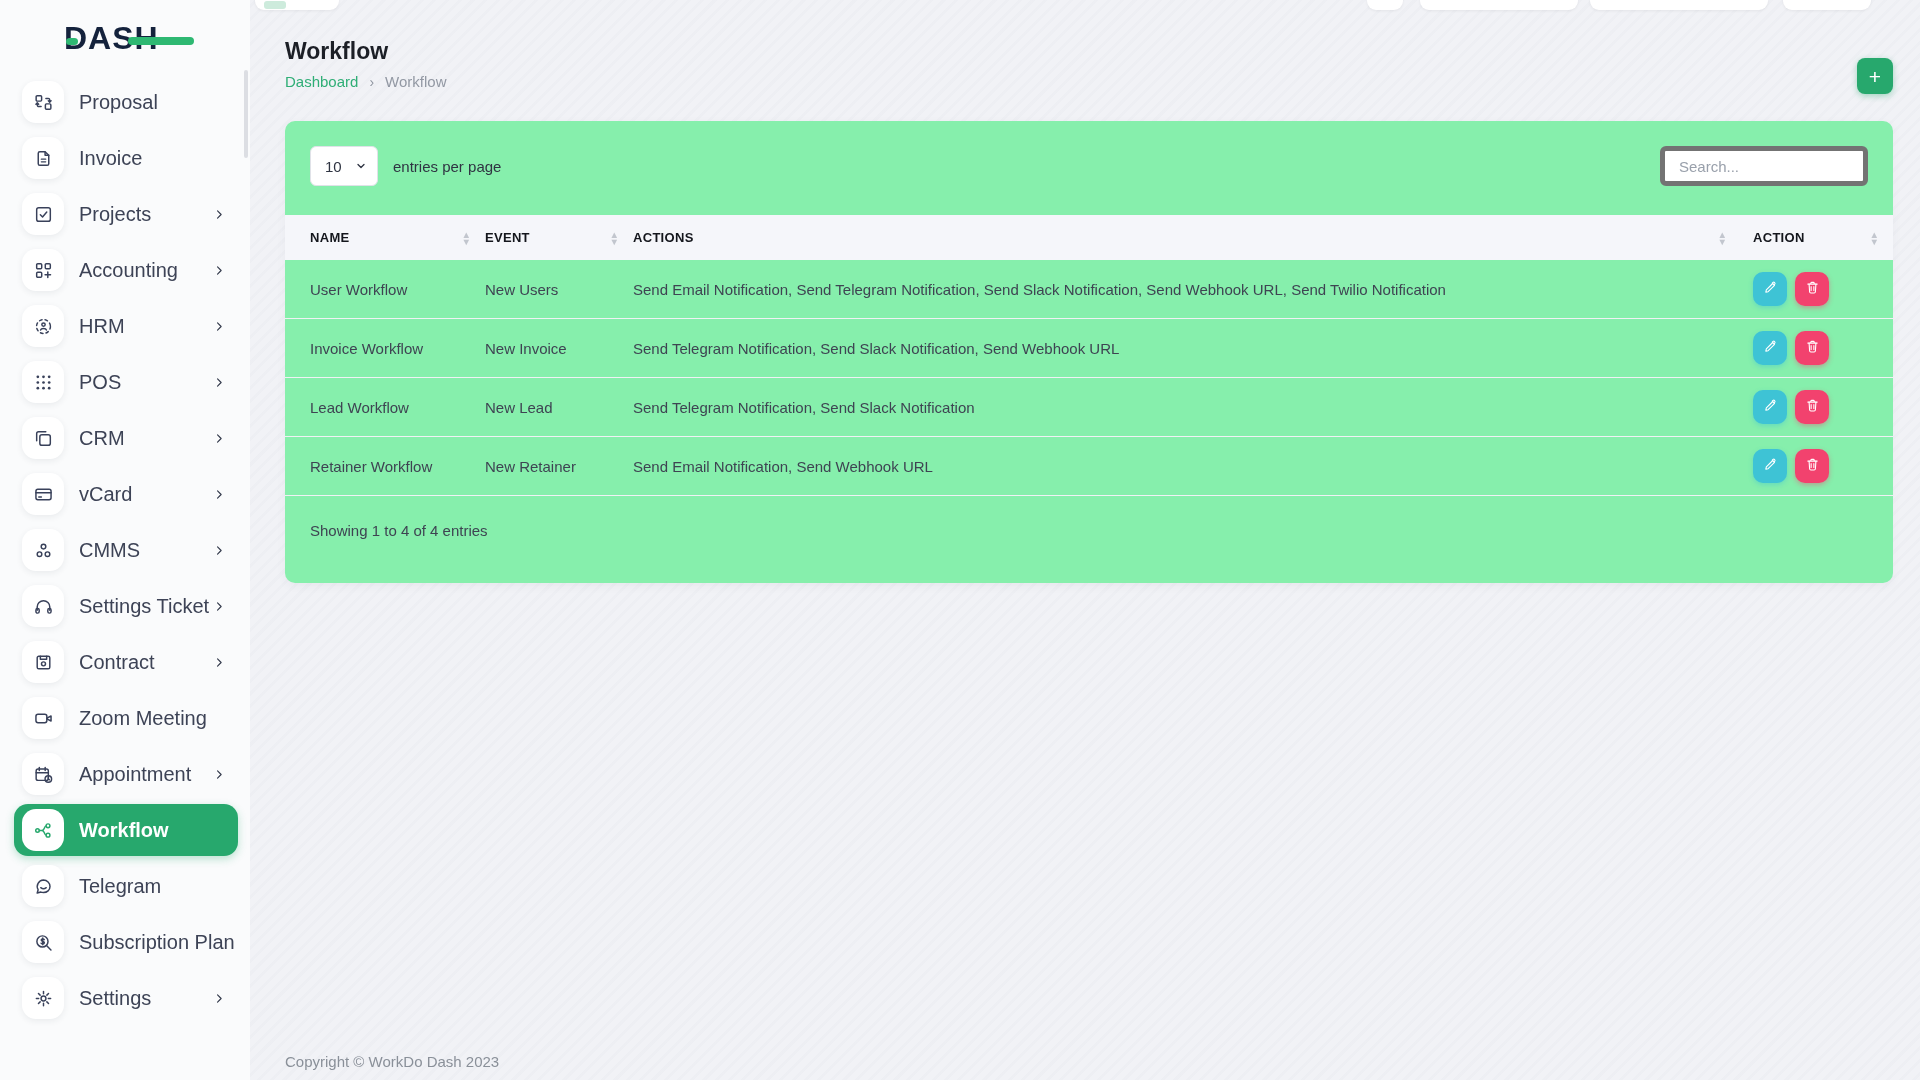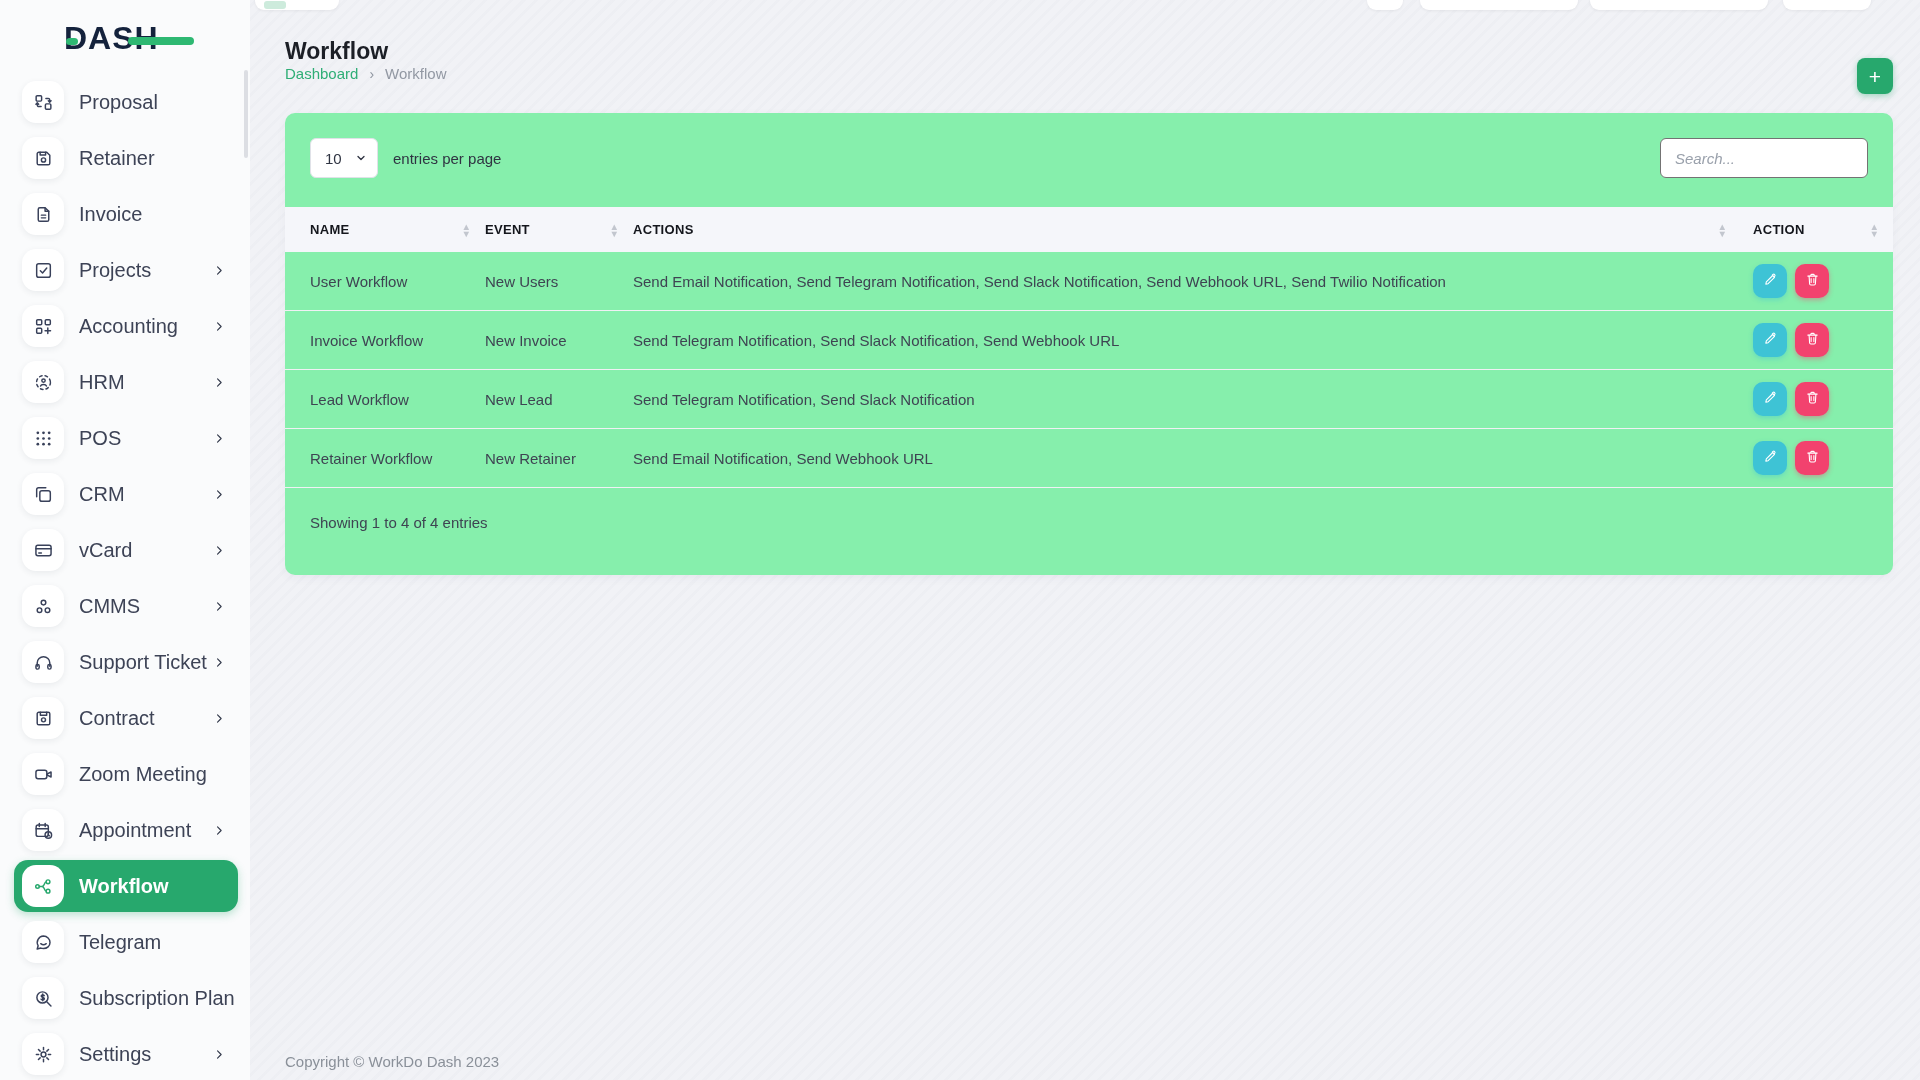--- a/index.html
+++ b/index.html
@@ -29,36 +29,36 @@
   
   .main { position:absolute; left:250px; top:0; right:0; bottom:0; padding:38px 27px 0 35px; }
   .top-fragment { position:absolute; top:-8px; height:18px; background:#fff; border-radius:10px; box-shadow:0 1px 3px rgba(0,0,0,.06); }
   .frag-a { left:5px;    width:84px; }
   .frag-b { left:1117px; width:36px; }
   .frag-c { left:1170px; width:158px; }
   .frag-d { left:1340px; width:178px; }
   .frag-e { left:1533px; width:88px; }
   .frag-icon { position:absolute; left:9px; top:9px; width:22px; height:8px; border-radius:3px; background:#cdebdc; }
   .page-title { font-size:23px; font-weight:700; color:#1c1f26; }
-  .breadcrumb { display:flex; align-items:center; gap:11px; font-size:15px; }
+  .breadcrumb { display:flex; align-items:center; gap:11px; margin-top:8px; font-size:15px; }
   .breadcrumb-link { color:#2fae76; text-decoration:none; }
   .breadcrumb-sep { color:#8f95a0; font-size:14px; }
   .breadcrumb-current { color:#9298a3; }
   .add-button { position:absolute; top:58px; right:27px; width:36px; height:36px; border-radius:8px; background:#27a86d;
     color:#fff; font-size:21px; line-height:1; display:flex; align-items:center; justify-content:center; border:none;
     cursor:pointer; box-shadow:0 2px 6px rgba(39,168,109,.4); }
   
   .card { margin-top:31px; background:#86efac; border-radius:10px; box-shadow:0 3px 10px rgba(50,60,90,.05); padding-bottom:44px; }
   .card-controls { display:flex; align-items:center; padding:25px 25px 0 25px; }
   .length-select { width:68px; height:40px; border:1px solid #e0e2e8; border-radius:6px; display:flex; align-items:center;
     justify-content:space-between; padding:0 10px 0 14px; cursor:pointer; background:#fff; color:#2f3442; font-size:15px; }
   .length-select svg { width:12px; height:12px; color:#2f3442; }
   .length-label { margin-left:15px; font-size:15px; color:#2f3442; }
-  .search-input { margin-left:auto; width:208px; height:40px; border:1px solid #737373; border-radius:6px; padding:0 14px;
-    font-size:15px; color:#3a3f4d; outline:none; background:#fff; font-family:inherit;font-style:italic; }
+  .search-input { margin-left:auto; width:208px; height:40px; border:5px solid #737373; border-radius:6px; padding:0 14px;
+    font-size:15px; color:#3a3f4d; outline:none; background:#fff; font-family:inherit; }
   .search-input::placeholder { color:#99a0ab; }
   table { width:100%; border-collapse:collapse; margin-top:29px; }
   thead th { background:#f5f6fa; height:45px; font-size:13px; font-weight:700; color:#14161c; text-align:left; letter-spacing:.3px; }
   .th-inner { display:flex; align-items:center; }
   th:nth-child(1) { width:200px; } th:nth-child(1) .th-inner { padding-left:25px; }
   th:nth-child(2) { width:148px; }
   th:nth-child(4) { width:152px; } th:nth-child(4) .th-inner { padding-left:12px; }
   .sort-arrows { margin-left:auto; margin-right:16px; display:flex; flex-direction:column; align-items:center;
     color:#c2c6ce; font-size:10px; line-height:7px; cursor:pointer; }
   tbody td { font-size:15px; color:#3e4452; padding:20px 0; border-bottom:1px solid #f0f1f4;margin-left:28px; }
@@ -90,30 +90,20 @@
             <rect x="11.8" y="11.3" width="5.2" height="5.2" rx="1"></rect>
             <path d="M12.3 6.1h2.2a1.4 1.4 0 0 1 1.4 1.4v2.1m-1.3-1.2 1.3 1.3 1.3-1.3"></path>
             <path d="M7.7 13.9H5.5a1.4 1.4 0 0 1-1.4-1.4v-2.1m-1.3 1.2 1.3-1.3 1.3 1.3"></path>
           </svg>
         </span>
         <span class="nav-label">Proposal</span>
       </div>
       <div class="nav-item">
         <span class="icon-tile">
           <svg viewBox="0 0 20 20" fill="none" stroke="currentColor" stroke-width="1.4" stroke-linecap="round" stroke-linejoin="round">
-            <path d="M4 5.5A1.5 1.5 0 0 1 5.5 4h7.6L16 6.9v7.6a1.5 1.5 0 0 1-1.5 1.5h-9A1.5 1.5 0 0 1 4 14.5z"></path>
-            <circle cx="10" cy="11.4" r="2"></circle>
-            <path d="M6.8 4v2.6h5.2V4"></path>
-          </svg>
-        </span>
-        <span class="nav-label">Retainer</span>
-      </div>
-      <div class="nav-item">
-        <span class="icon-tile">
-          <svg viewBox="0 0 20 20" fill="none" stroke="currentColor" stroke-width="1.4" stroke-linecap="round" stroke-linejoin="round">
             <path d="M5 5a1.5 1.5 0 0 1 1.5-1.5h5L15 7v8a1.5 1.5 0 0 1-1.5 1.5h-7A1.5 1.5 0 0 1 5 15z"></path>
             <path d="M11.5 3.7V7H15"></path>
             <path d="M8 10.6h4M8 13.2h4"></path>
           </svg>
         </span>
         <span class="nav-label">Invoice</span>
       </div>
       <div class="nav-item">
         <span class="icon-tile">
           <svg viewBox="0 0 20 20" fill="none" stroke="currentColor" stroke-width="1.4" stroke-linecap="round" stroke-linejoin="round">
@@ -227,21 +217,21 @@
         </span>
       </div>
       <div class="nav-item">
         <span class="icon-tile">
           <svg viewBox="0 0 20 20" fill="none" stroke="currentColor" stroke-width="1.4" stroke-linecap="round" stroke-linejoin="round">
             <path d="M4 13.5v-3a6 6 0 0 1 12 0v3"></path>
             <rect x="2.8" y="11.8" width="3.1" height="4.5" rx="1.5"></rect>
             <rect x="14.1" y="11.8" width="3.1" height="4.5" rx="1.5"></rect>
           </svg>
         </span>
-        <span class="nav-label">Support Ticket</span>
+        <span class="nav-label">Settings Ticket</span>
         <span class="nav-chevron">
           <svg viewBox="0 0 20 20" fill="none" stroke="currentColor" stroke-width="1.7" stroke-linecap="round" stroke-linejoin="round">
             <path d="M7 4.5l5.5 5.5L7 15.5"></path>
           </svg>
         </span>
       </div>
       <div class="nav-item">
         <span class="icon-tile">
           <svg viewBox="0 0 20 20" fill="none" stroke="currentColor" stroke-width="1.4" stroke-linecap="round" stroke-linejoin="round">
             <path d="M4 5.5A1.5 1.5 0 0 1 5.5 4h9A1.5 1.5 0 0 1 16 5.5v9a1.5 1.5 0 0 1-1.5 1.5h-9A1.5 1.5 0 0 1 4 14.5z"></path>

